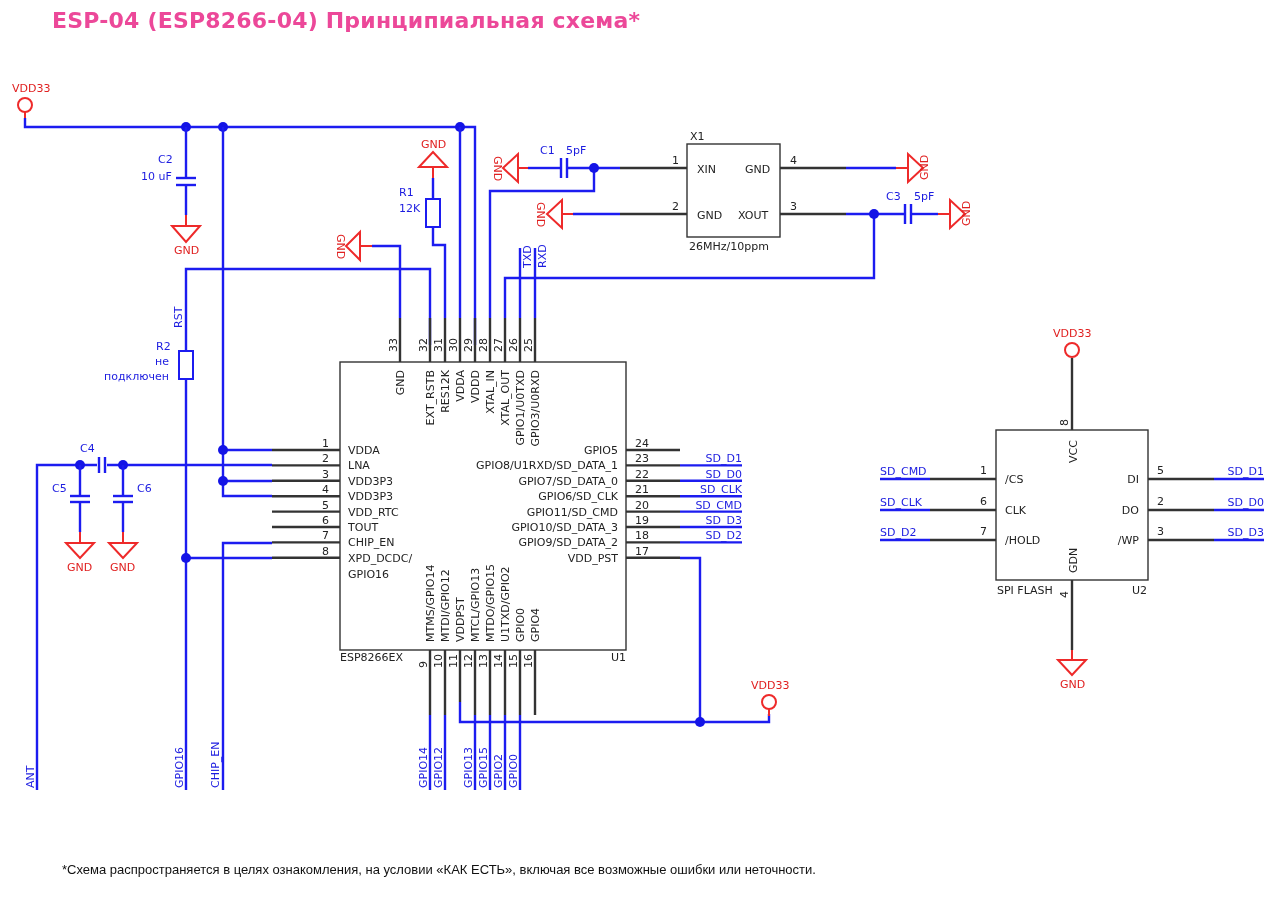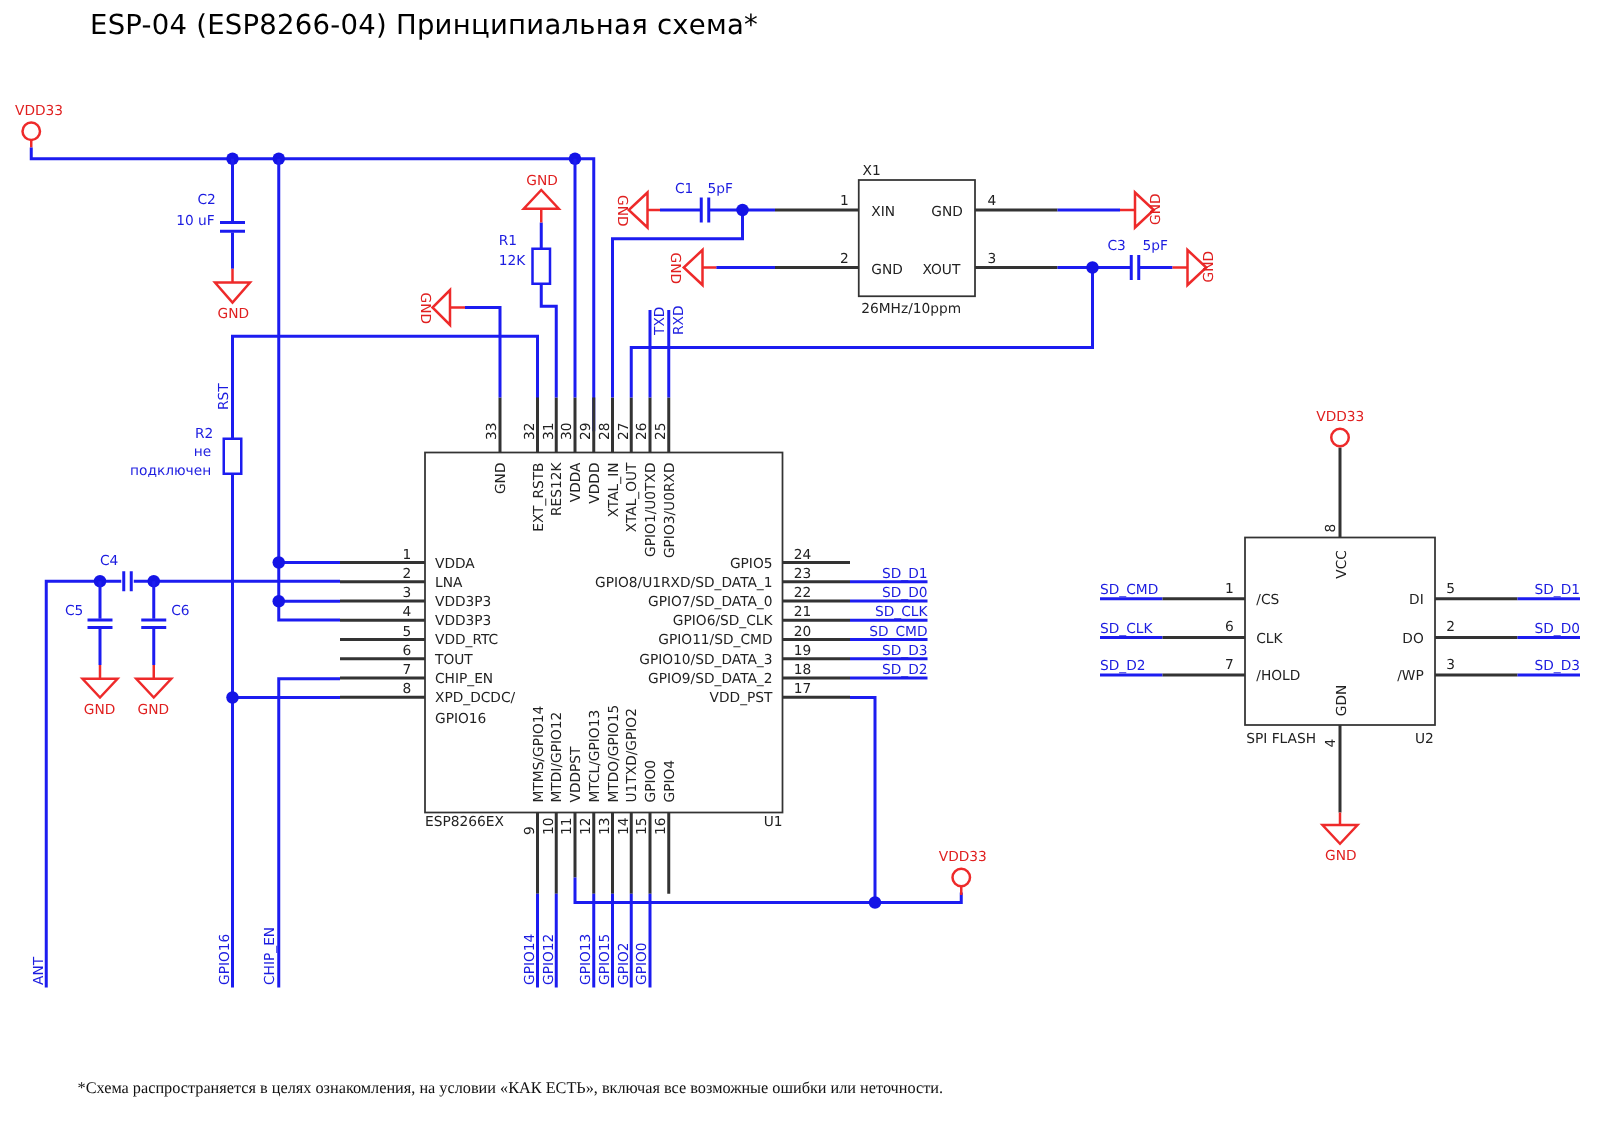--- a/index.html
+++ b/index.html
@@ -1,18 +1,18 @@
 <!DOCTYPE html>
 <html><head>
 <meta charset="utf-8">
 <style>
   html, body { margin:0; padding:0; background:#ffffff; }
   body { width:1280px; height:909px; position:relative; overflow:hidden; font-family:"DejaVu Sans", sans-serif; }
-  .title { position:absolute; left:52px; top:8px; font-family:"DejaVu Sans", sans-serif; font-weight:normal; font-size:22px; color:#000000; letter-spacing:0.2px;margin-left:20px; }
-  .footnote { position:absolute; left:62px; top:862px; font-family:Liberation Serif, serif; font-size:13px; color:#111; }
+  .title { position:absolute; left:52px; top:8px; font-family:"DejaVu Sans", sans-serif; font-weight:bold; font-size:22px; color:#ec4899; letter-spacing:0.2px; }
+  .footnote { position:absolute; left:62px; top:862px; font-family:Liberation Sans, sans-serif; font-size:13px; color:#111; }
   svg { position:absolute; left:0; top:0; }
   svg text { font-family:"DejaVu Sans", sans-serif; }
   .w { stroke:#1c1cf0; stroke-width:2.4; fill:none; }
   .p { stroke:#333; stroke-width:2.4; fill:none; }
   .r { stroke:#ee2a2a; stroke-width:2; fill:none; }
   .box { stroke:#333; stroke-width:1.4; fill:#fff; }
   .dot { fill:#1414e6; }
   .tb { fill:#1c1ce0; font-size:11px; }
   .tr { fill:#e02020; font-size:11px; }
   .tk { fill:#222; font-size:11px; }

